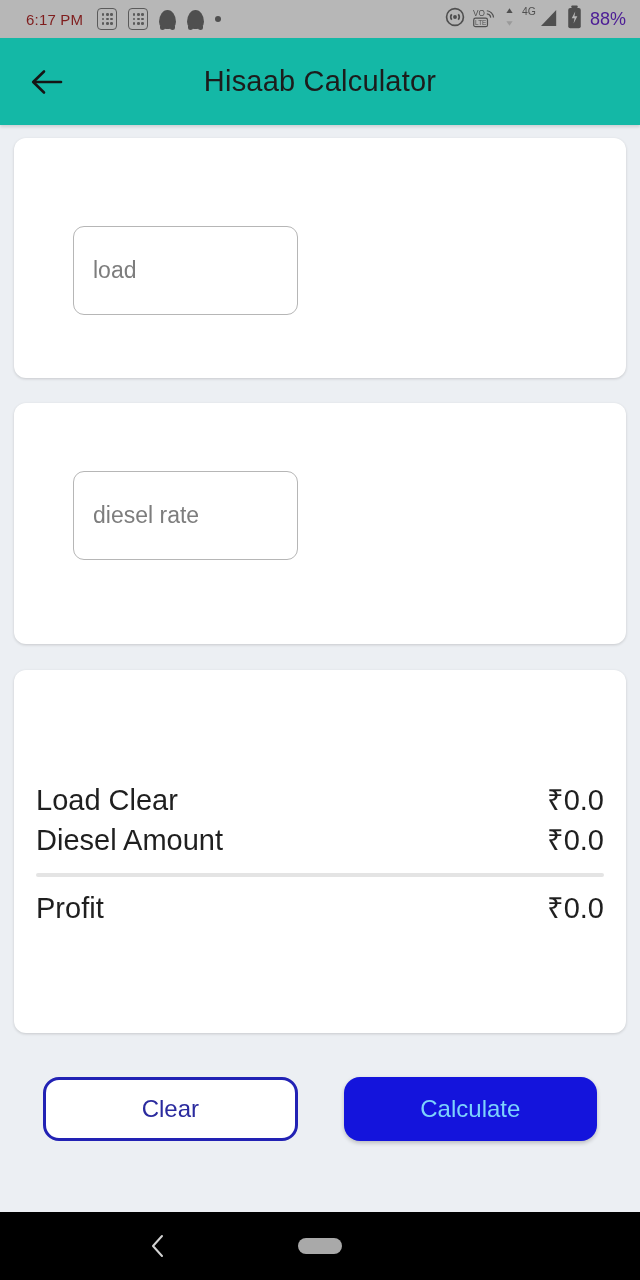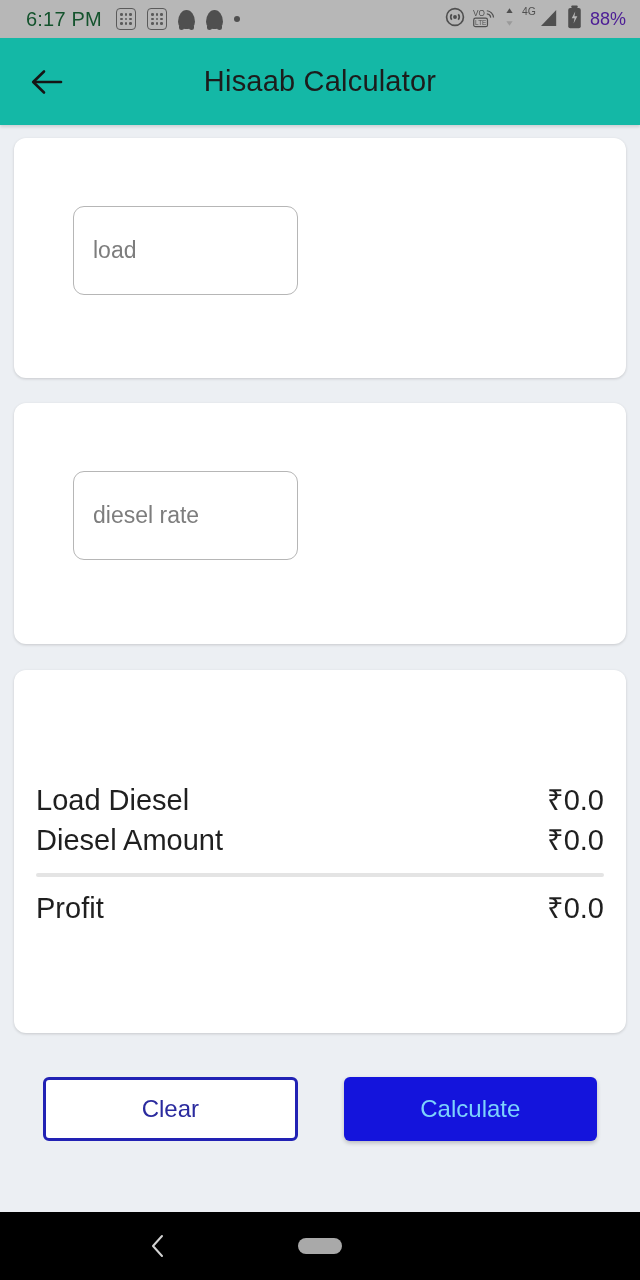--- a/index.html
+++ b/index.html
@@ -25,22 +25,22 @@
     padding: 0 14px 0 26px;
     color: #4a4a4a;
   }
   .status-left {
     display: flex;
     align-items: center;
     gap: 11px;
     flex: 1;
   }
   .status-time {
-    font-size: 20px;
-    color: #14532d;
+    font-size: 15px;
+    color: #7f1d1d;
     letter-spacing: 0.2px;
     margin-right: 3px;
   }
   .status-right {
     display: flex;
     align-items: center;
     gap: 7px;
   }
   .app-icon-box {
     width: 20px; height: 22px;
@@ -131,21 +131,21 @@
   .card-inputs-2 { height: 241px; margin-bottom: 26px; position: relative; }
   .card-results  { height: 363px; position: relative; }
 
   .field-row {
     display: flex;
     gap: 45px;
     padding: 0 59px;
     position: absolute;
     left: 0; right: 0;
   }
-  .card-inputs-1 .field-row { top: 68px; }
+  .card-inputs-1 .field-row { top: 88px; }
   .card-inputs-2 .field-row { top: 68px; }
 
   .text-field {
     width: 225px;
     height: 89px;
     border: 1.4px solid #b6b6b6;
     border-radius: 11px;
     background: #ffffff;
     display: flex;
     align-items: center;
@@ -179,21 +179,21 @@
   }
 
   
   .button-row {
     display: flex;
     gap: 46px;
     padding: 44px 29px 0 29px;
   }
   .btn {
     height: 64px;
-    border-radius: 6px;
+    border-radius: 16px;
     font-family: "Liberation Sans", sans-serif;
     font-size: 24px;
     display: flex;
     align-items: center;
     justify-content: center;
     cursor: pointer;
   }
   .btn-clear {
     width: 268px;
     background: #ffffff;
@@ -335,21 +335,21 @@
 
   <div class="card card-inputs-2">
     <div class="field-row">
       <input class="text-field" type="text" placeholder="diesel rate" style="">
     </div>
   </div>
 
   <div class="card card-results">
     <div class="results-inner">
       <div class="result-row">
-        <span>Load Diesel</span>
+        <span>Load Clear</span>
         <span>₹0.0</span>
       </div>
       <div class="result-row">
         <span>Diesel Amount</span>
         <span>₹0.0</span>
       </div>
       <div class="result-divider"></div>
       <div class="result-row">
         <span>Profit</span>
         <span>₹0.0</span>

